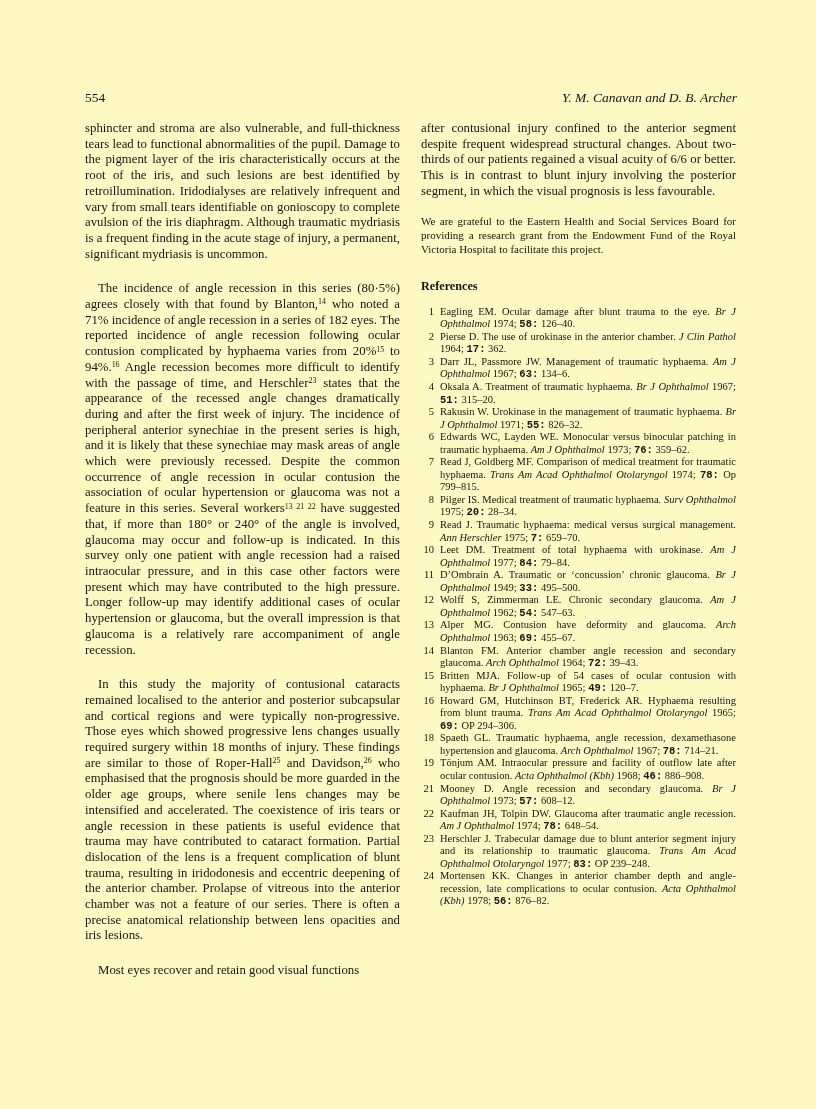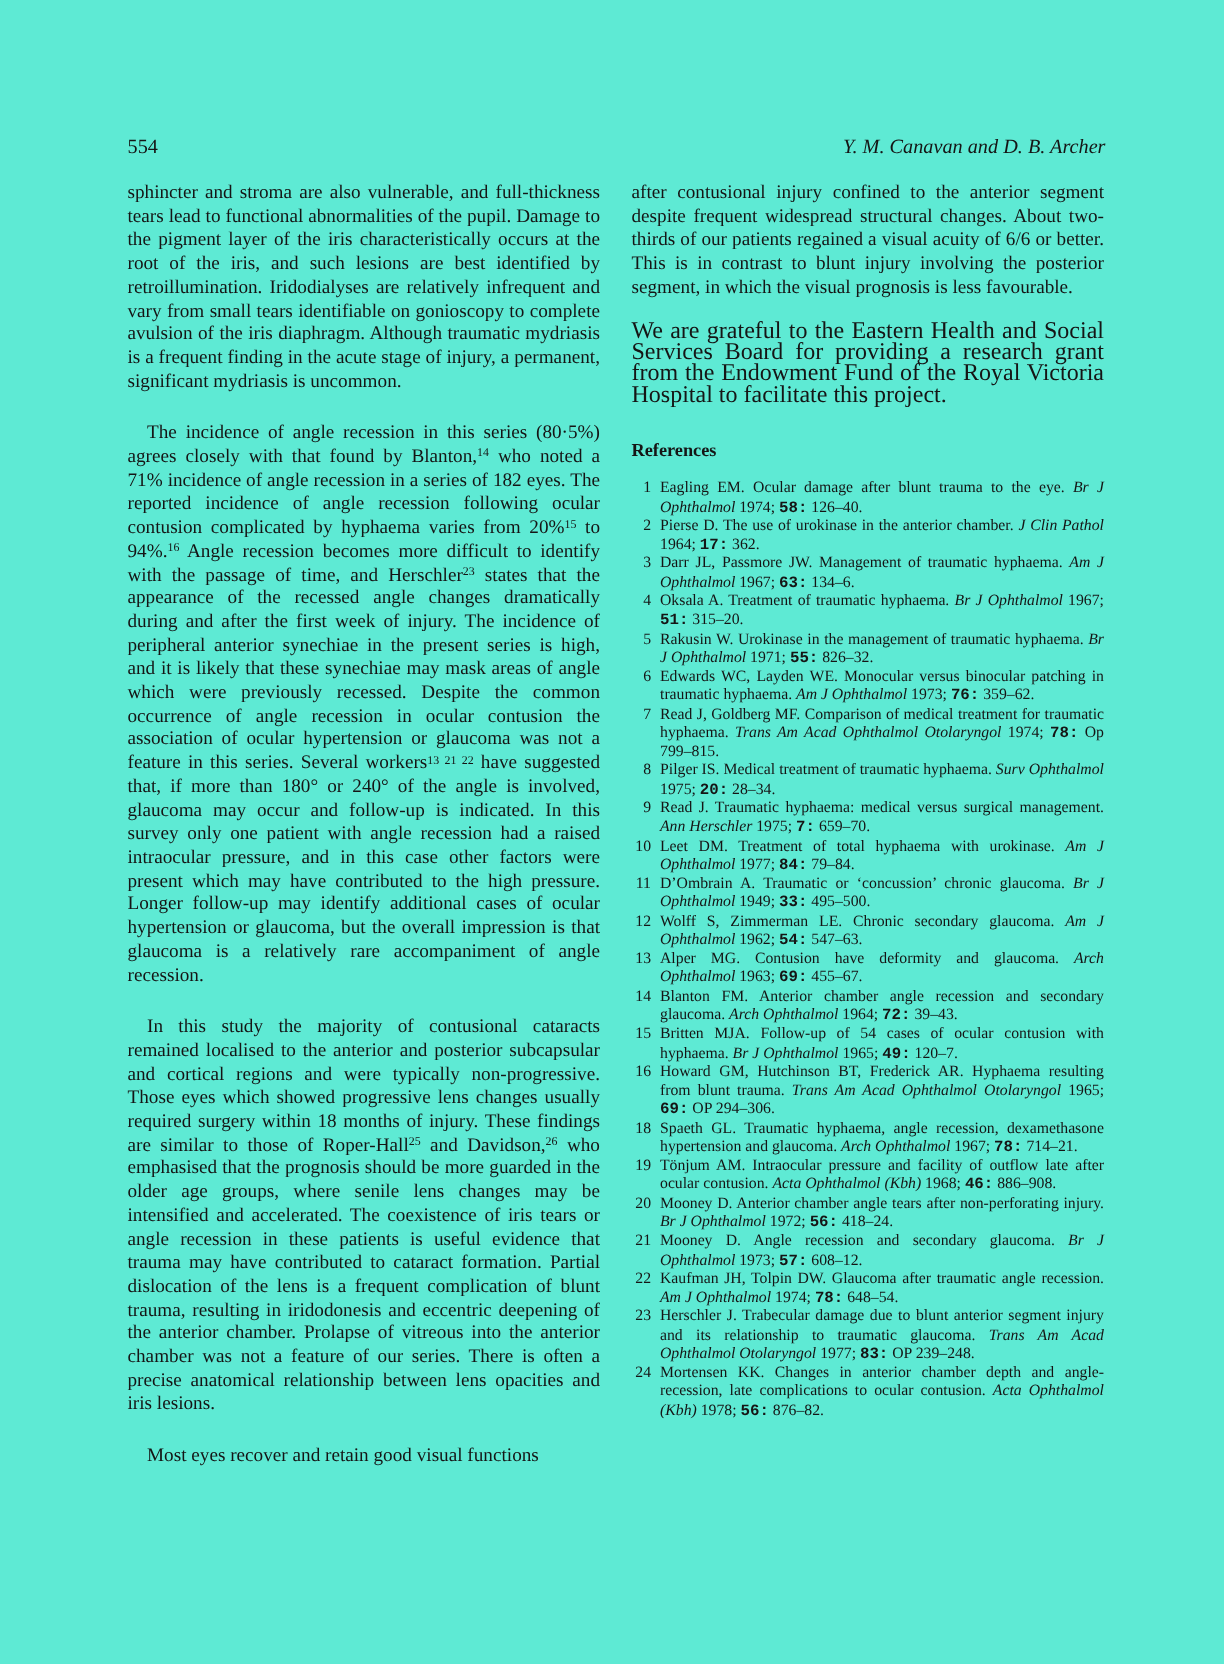--- a/index.html
+++ b/index.html
@@ -1,19 +1,19 @@
 <!DOCTYPE html>
 <html><head>
 <meta charset="utf-8">
 <style>
   html,body { margin:0; padding:0; background:#ffffff; }
   .page {
     position:relative;
     width:816px; height:1109px;
-    background:#5eead4;
+    background:#fef9c3;
     color:#151515;
     font-family:"Liberation Serif","DejaVu Serif",serif;
     box-sizing:border-box;
     padding:90px 79px 0 85px;
     overflow:hidden;
   }
   .header {
     display:flex;
     justify-content:space-between;
     align-items:baseline;
@@ -33,21 +33,21 @@
   .body-para.indent { text-indent:13px;margin-top:19px; }
   sup {
     font-size:0.62em;
     vertical-align:baseline;
     position:relative;
     top:-0.45em;
     line-height:0;
   }
   .ack {
     margin:14px 0 0 0;
-    font-size:16px;
+    font-size:11px;
     line-height:14.4px;
     text-align:justify;
   }
   .refs-heading {
     margin:22px 0 0 0;
     font-size:12.2px;
     font-weight:bold;
     line-height:15px;
   }
   .refs { margin-top:12px; font-size:10.5px; line-height:12.55px; }
@@ -145,24 +145,20 @@
           </div>
           <div class="ref">
             <span class="ref-num">18</span>
             <span class="ref-text"><span>Spaeth GL. Traumatic hyphaema, angle recession, dexamethasone hypertension and glaucoma. </span><span class="it">Arch Ophthalmol</span><span> 1967; </span><span class="bd">78:</span><span> 714–21.</span></span>
           </div>
           <div class="ref">
             <span class="ref-num">19</span>
             <span class="ref-text"><span>Tönjum AM. Intraocular pressure and facility of outflow late after ocular contusion. </span><span class="it">Acta Ophthalmol (Kbh)</span><span> 1968; </span><span class="bd">46:</span><span> 886–908.</span></span>
           </div>
           <div class="ref">
-            <span class="ref-num">20</span>
-            <span class="ref-text"><span>Mooney D. Anterior chamber angle tears after non-perforating injury. </span><span class="it">Br J Ophthalmol</span><span> 1972; </span><span class="bd">56:</span><span> 418–24.</span></span>
-          </div>
-          <div class="ref">
             <span class="ref-num">21</span>
             <span class="ref-text"><span>Mooney D. Angle recession and secondary glaucoma. </span><span class="it">Br J Ophthalmol</span><span> 1973; </span><span class="bd">57:</span><span> 608–12.</span></span>
           </div>
           <div class="ref">
             <span class="ref-num">22</span>
             <span class="ref-text"><span>Kaufman JH, Tolpin DW. Glaucoma after traumatic angle recession. </span><span class="it">Am J Ophthalmol</span><span> 1974; </span><span class="bd">78:</span><span> 648–54.</span></span>
           </div>
           <div class="ref">
             <span class="ref-num">23</span>
             <span class="ref-text"><span>Herschler J. Trabecular damage due to blunt anterior segment injury and its relationship to traumatic glaucoma. </span><span class="it">Trans Am Acad Ophthalmol Otolaryngol</span><span> 1977; </span><span class="bd">83:</span><span> OP 239–248.</span></span>

